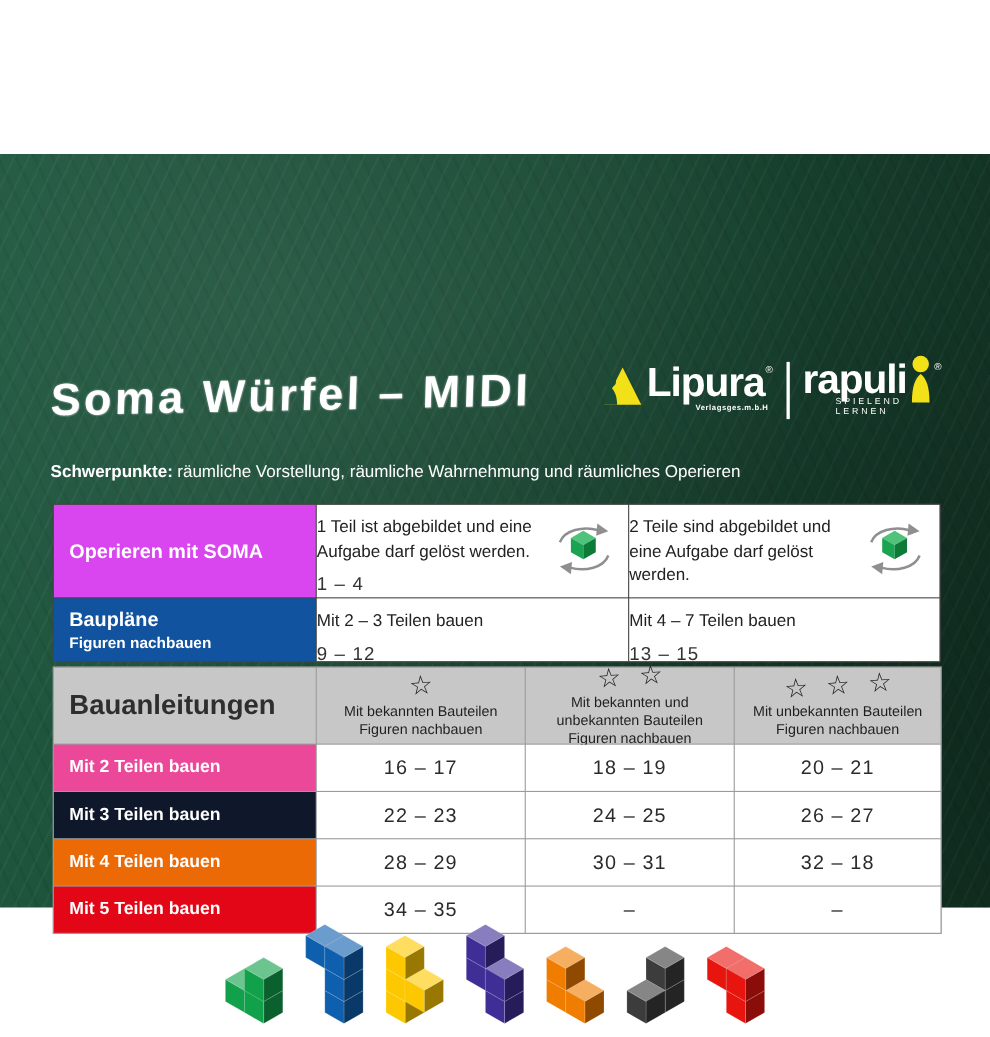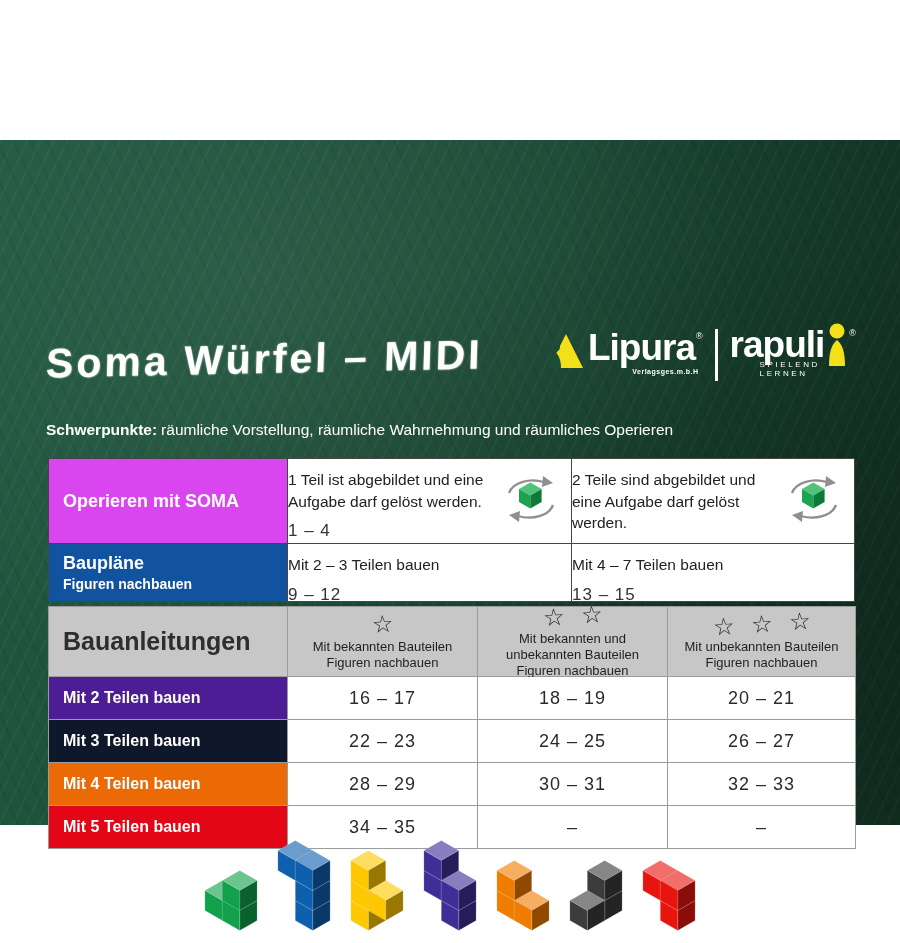--- a/index.html
+++ b/index.html
@@ -153,34 +153,34 @@
       </div>
       <div class="star-cell gray">
         <div class="stars">☆ ☆</div>
         <div class="caption">Mit bekannten und unbekannten Bauteilen Figuren nachbauen</div>
       </div>
       <div class="star-cell gray">
         <div class="stars">☆ ☆ ☆</div>
         <div class="caption">Mit unbekannten Bauteilen Figuren nachbauen</div>
       </div>
 
-      <div class="t2-rowlabel" style="background: #4c1d95;">Mit 2 Teilen bauen</div>
+      <div class="t2-rowlabel" style="background: #ec4899;">Mit 2 Teilen bauen</div>
       <div class="t2-val">16 – 17</div>
       <div class="t2-val">18 – 19</div>
       <div class="t2-val">20 – 21</div>
 
       <div class="t2-rowlabel" style="background: #0f172a;">Mit 3 Teilen bauen</div>
       <div class="t2-val">22 – 23</div>
       <div class="t2-val">24 – 25</div>
       <div class="t2-val">26 – 27</div>
 
       <div class="t2-rowlabel" style="background: rgb(236, 106, 5);">Mit 4 Teilen bauen</div>
       <div class="t2-val">28 – 29</div>
       <div class="t2-val">30 – 31</div>
-      <div class="t2-val">32 – 33</div>
+      <div class="t2-val">32 – 18</div>
 
       <div class="t2-rowlabel" style="background: rgb(227, 6, 23);">Mit 5 Teilen bauen</div>
       <div class="t2-val">34 – 35</div>
       <div class="t2-val">–</div>
       <div class="t2-val">–</div>
     </div>
 
     <div class="pieces" id="pieces">
         <div><svg width="56" height="63" viewBox="-1.5 -1.5 55.199999999999996 63">
             <polygon points="0.0,20.0 17.4,10.0 34.8,20.0 17.4,30.0" fill="rgb(108,197,143)" stroke="rgba(255,255,255,.25)" stroke-width=".6"></polygon>

